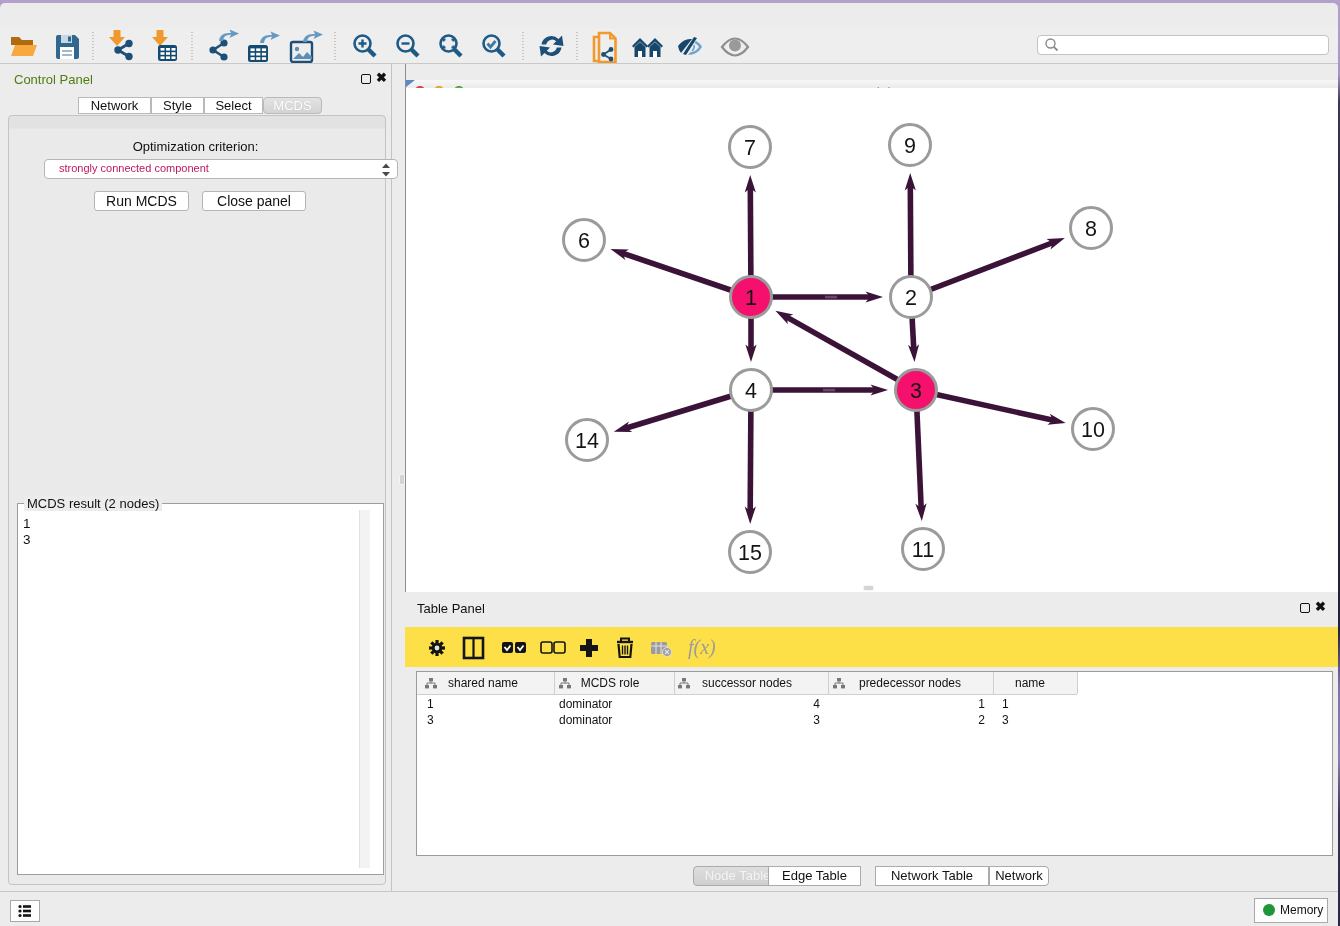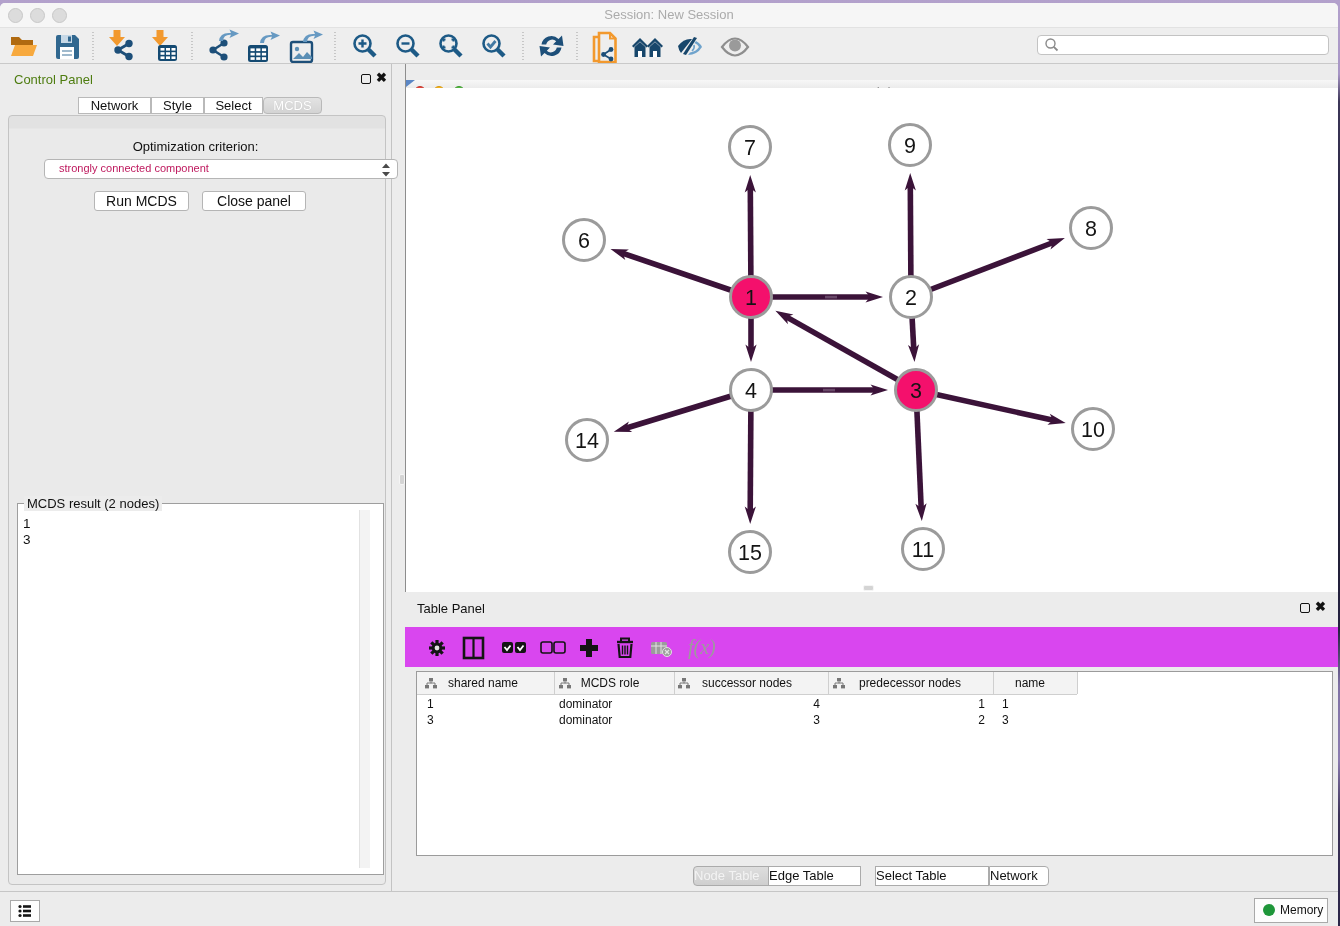--- a/index.html
+++ b/index.html
@@ -39,40 +39,34 @@
   
   #netwin{position:absolute;left:405px;top:0;width:933px;height:528px;border-left:1px solid #8d8d8d;box-sizing:border-box;}
   #nettitle{position:absolute;left:0;top:0;width:932px;height:23px;
     background:linear-gradient(180deg,#f7f7f7,#d6d6d6);border-bottom:1px solid #ababab;margin-top:16px;}
   .mtl{position:absolute;top:6px;width:12px;height:12px;border-radius:50%;box-sizing:border-box;}
   #netname{position:absolute;top:5px;left:0;width:932px;text-align:center;font-size:12px;font-weight:bold;color:#222;}
   #canvas{position:absolute;left:0;top:24px;width:932px;height:504px;background:#fff;}
   
   #tpanel{position:absolute;left:392px;top:528px;width:946px;height:299px;background:#ececec;}
   #tp-title{position:absolute;left:25px;top:9px;font-size:13px;color:#111;}
-  #tp-toolbar{position:absolute;left:13px;top:35px;width:933px;height:40px;background:#d946ef;}
+  #tp-toolbar{position:absolute;left:13px;top:35px;width:933px;height:40px;background:#fde047;}
   #ttable{position:absolute;left:24px;top:79px;width:917px;height:185px;background:#fff;border:1px solid #9b9b9b;box-sizing:border-box;}
   .btab{position:absolute;top:274px;height:20px;background:#fff;border:1px solid #ababab;box-sizing:border-box;
-    font-size:13px;color:#111;text-align:left;line-height:18px;}
+    font-size:13px;color:#111;text-align:center;line-height:18px;}
   
   #statusbar{position:absolute;left:0;top:888px;width:1338px;height:35px;border-top:1px solid #c6c6c6;background:#ececec;}
   #memory{position:absolute;left:1254px;top:6px;width:72px;height:23px;background:#fdfdfd;border:1px solid #a9a9a9;
     font-size:12px;color:#111;}
   #listbtn{position:absolute;left:10px;top:8px;width:28px;height:20px;background:#fdfdfd;border:1px solid #a9a9a9;}
 </style>
 </head>
 <body>
 <div id="wall"></div>
 <div id="app">
-  <div id="titlebar">
-    <div class="tl" style="left:8px;"></div>
-    <div class="tl" style="left:30px;"></div>
-    <div class="tl" style="left:52px;"></div>
-    <div id="wtitle">Session: New Session</div>
-  </div>
   <div id="toolbar">
   <svg width="1338" height="35" style="position:absolute;left:0;top:0;">
     <g stroke="#9f9f9f" stroke-width="1" stroke-dasharray="1,2">
       <line x1="93" y1="4" x2="93" y2="33"></line>
           <line x1="192" y1="4" x2="192" y2="33"></line>
       <line x1="335" y1="4" x2="335" y2="33"></line>
           <line x1="523" y1="4" x2="523" y2="33"></line>
       <line x1="577" y1="4" x2="577" y2="33"></line>
     </g>
 
@@ -422,21 +416,21 @@
             <text x="10" y="52">3</text>
               <text x="142" y="52">dominator</text>
             <text x="403" y="52" text-anchor="end">3</text>
               <text x="568" y="52" text-anchor="end">2</text>
               <text x="585" y="52">3</text>
           </g>
         </svg>
       </div>
       <div class="btab" id="btab1" style="left:301px;width:89px;background:linear-gradient(180deg,#dedede,#cfcfcf);color:#f3f3f3;border-radius:4px 0 0 4px;">Node Table</div>
       <div class="btab" style="left:376px;width:93px;">Edge Table</div>
-      <div class="btab" style="left:483px;width:114px;">Select Table</div>
+      <div class="btab" style="left:483px;width:114px;">Network Table</div>
       <div class="btab" style="left:597px;width:60px;border-radius:0 4px 4px 0;">Network</div>
     </div>
   </div>
     <div style="position:absolute;left:399px;top:471px;width:4px;height:9px;background:#d4d4d4;border:1px solid #f5f5f5;border-radius:2px;"></div>
     <div style="position:absolute;left:863px;top:582px;width:9px;height:4px;background:#d4d4d4;border:1px solid #f5f5f5;border-radius:2px;"></div>
   <div id="statusbar">
     <div id="listbtn">
       <svg width="28" height="20">
         <g fill="#141414">
           <circle cx="9" cy="5.5" r="1.6"></circle>

